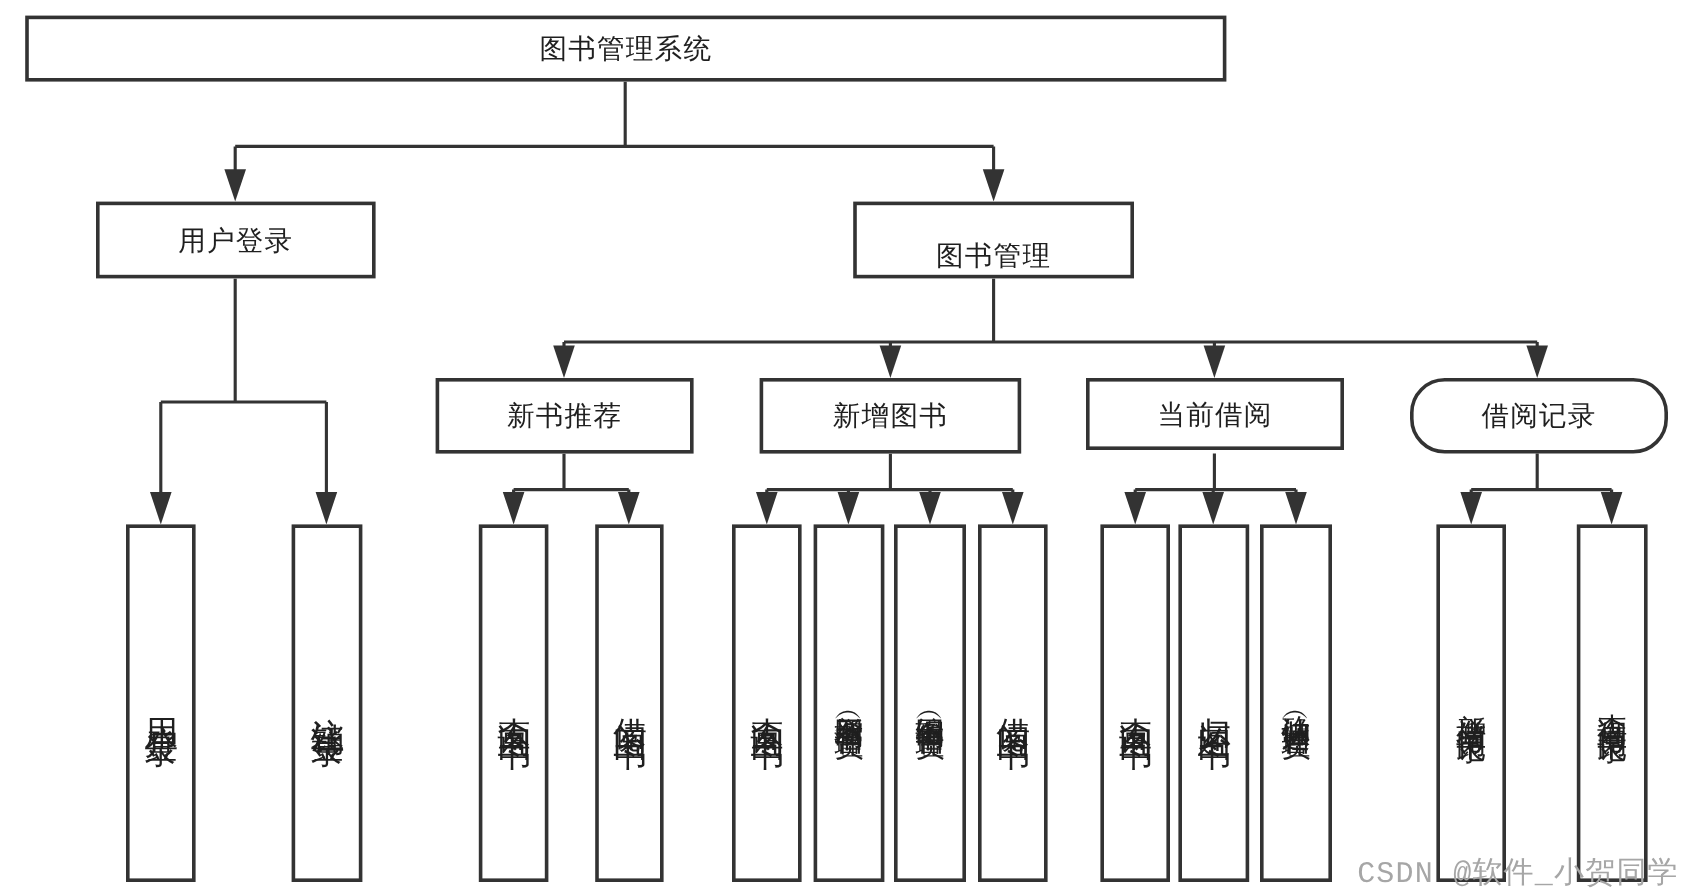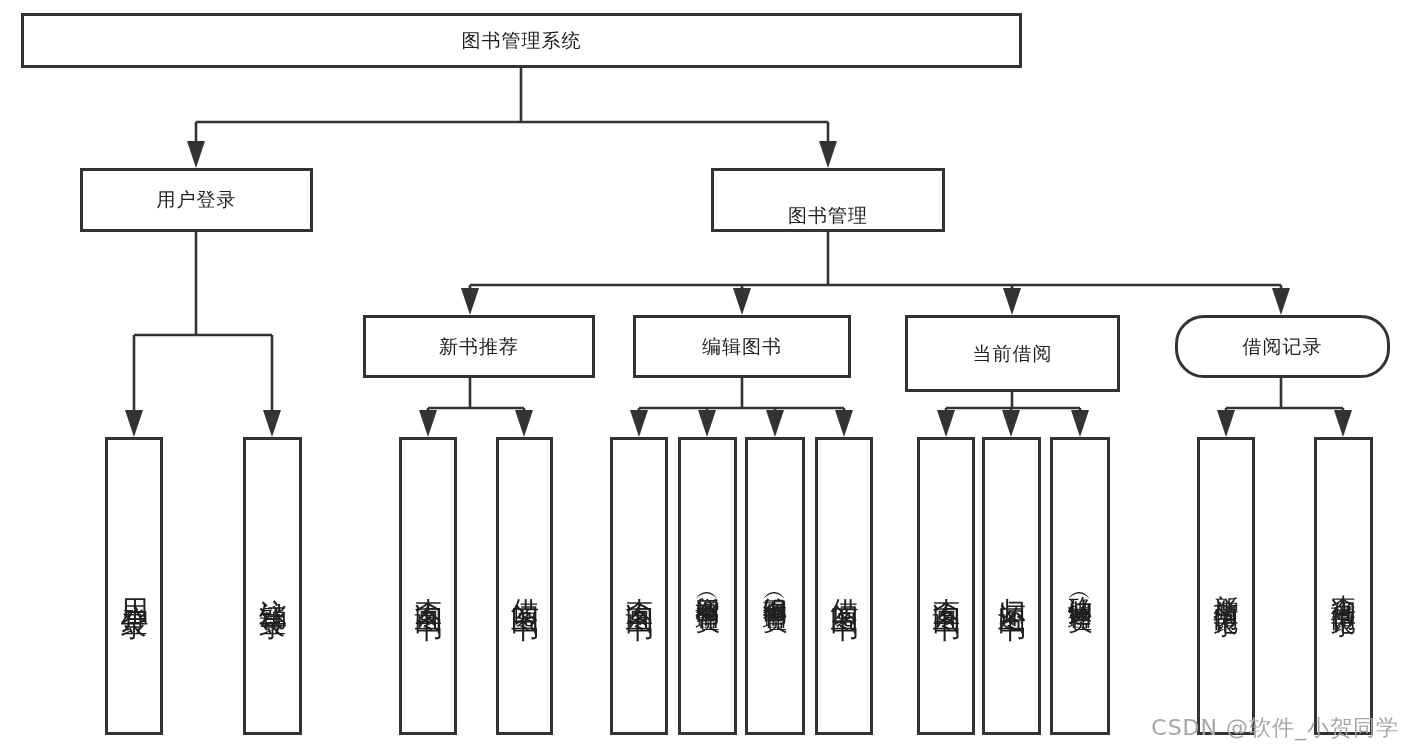--- a/index.html
+++ b/index.html
@@ -21,43 +21,44 @@
   #connectors polygon{fill:var(--line);stroke:none;}
   .node{
     position:absolute;
     box-sizing:border-box;
     border:3px solid var(--line);
     background:#ffffff;
     display:flex;align-items:center;justify-content:center;
     color:var(--text);
   }
   .h-node{
-    font-size:19px;
+    font-size:23px;
     letter-spacing:1px;
     white-space:nowrap;
   }
   .leaf{
     top:437px;height:298px;
   }
   .v-text{
     writing-mode:vertical-rl;
     text-orientation:upright;
     white-space:nowrap;
     color:var(--text);
   }
   .v-short{font-size:28px;letter-spacing:5px;}
   .v-mid{font-size:25px;letter-spacing:4px;}
   .v-long{font-size:24px;letter-spacing:2px;}
   .watermark{
     position:absolute;
     right:6px;bottom:4px;
-    font-size:22px;
+    font-size:25px;
     color:var(--wm);
     letter-spacing:1px;
     white-space:nowrap;
+    font-family:Liberation Mono, monospace;
   }
 </style>
 </head>
 <body>
 
 <div id="canvas">
 
   <svg id="connectors" viewBox="0 0 1405 747" xmlns="http://www.w3.org/2000/svg">
 
     <path d="M521,68 V122 M196,122 H828 M196,122 V143 M828,122 V143
@@ -96,27 +97,27 @@
     <span>图书管理系统</span>
   </div>
 
   <div class="node h-node" style="left:80px;top:168px;width:233px;height:64px;">
     <span>用户登录</span>
   </div>
   <div class="node h-node" style="left:711px;top:168px;width:234px;height:64px;align-items:flex-end;">
     <span>图书管理</span>
   </div>
 
-  <div class="node h-node" style="left:363px;top:315px;width:232px;height:63px;">
+  <div class="node h-node" style="left:363px;top:315px;width:215px;height:63px;">
     <span>新书推荐</span>
   </div>
   <div class="node h-node" style="left:633px;top:315px;width:218px;height:63px;">
-    <span>编辑图书</span>
+    <span>新增图书</span>
   </div>
-  <div class="node h-node" style="left:905px;top:315px;width:215px;height:77px;">
+  <div class="node h-node" style="left:905px;top:315px;width:215px;height:60px;">
     <span>当前借阅</span>
   </div>
   <div class="node h-node" style="left:1175px;top:315px;width:215px;height:63px;border-radius:29px;">
     <span>借阅记录</span>
   </div>
 
   <div class="node leaf" style="left:105px;width:58px;">
     <span class="v-text v-short">用户登录</span>
   </div>
   <div class="node leaf" style="left:243px;width:59px;">

